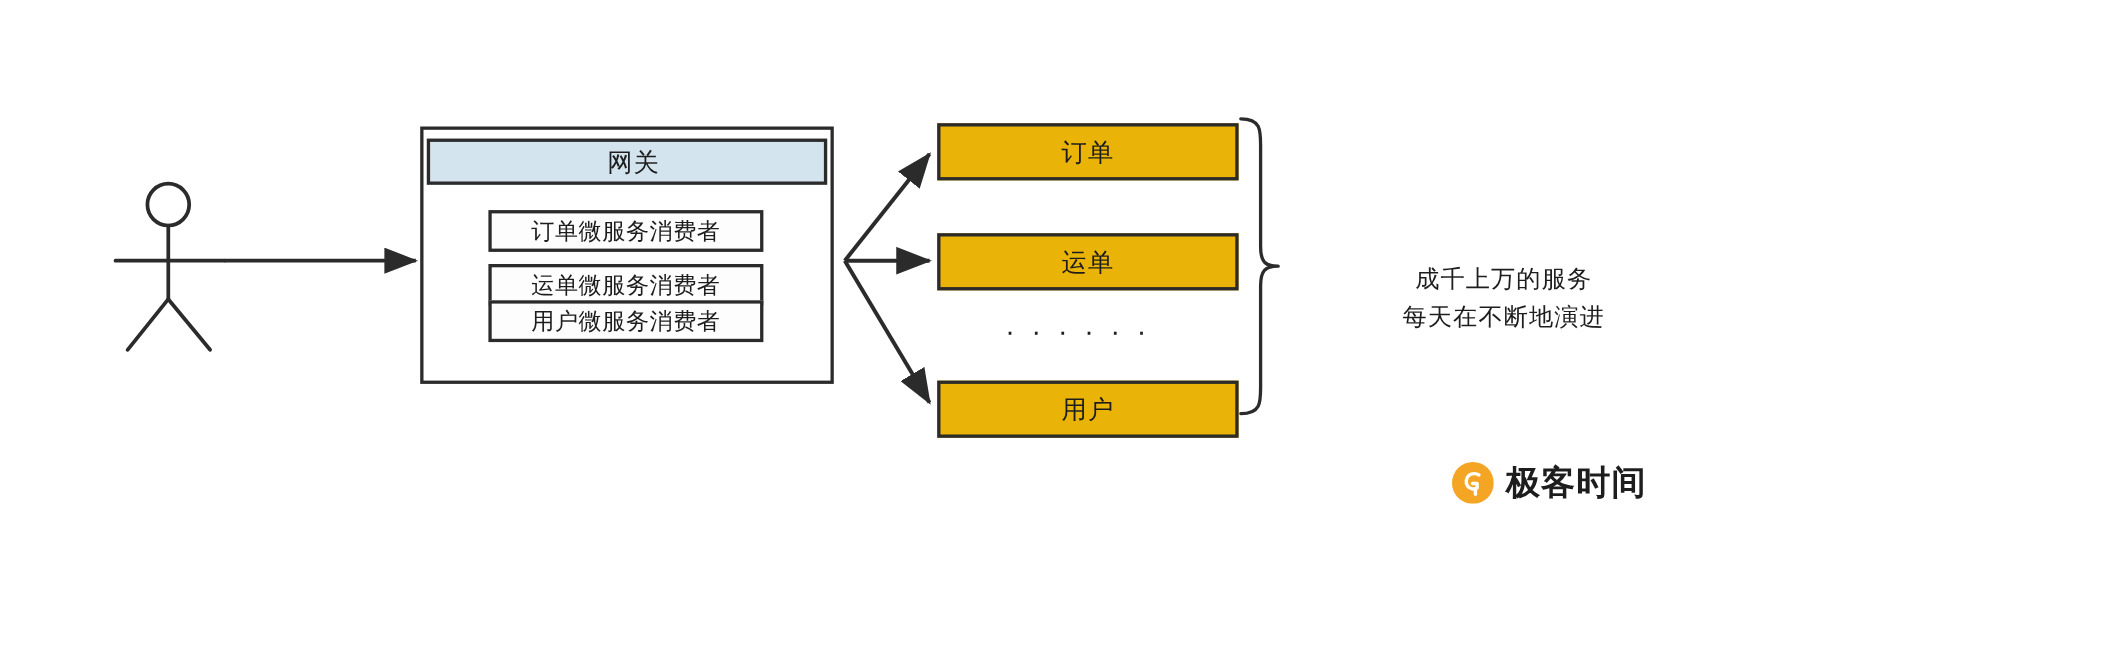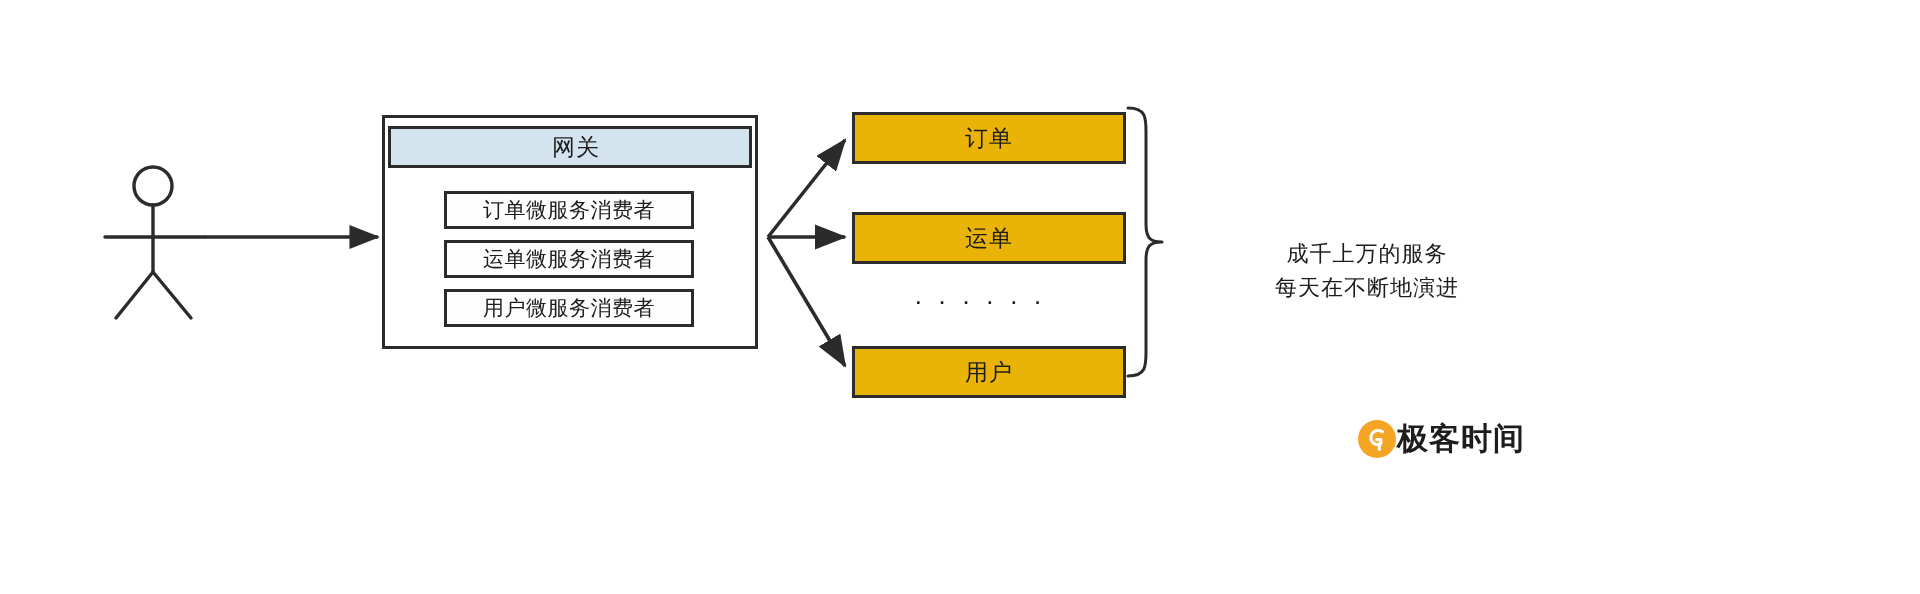--- a/index.html
+++ b/index.html
@@ -34,21 +34,21 @@
     border: 3px solid #2b2b2b; background: #d4e4ee;
     display: flex; align-items: center; justify-content: center; padding-left: 12px;
   }
   .consumer-box {
     position: absolute; left: 444px; width: 250px; height: 38px;
     border: 3px solid #2b2b2b; background: #fdfdfd;
     display: flex; align-items: center; justify-content: center;
   }
   #consumer-0 { top: 191px; }
   #consumer-1 { top: 240px; }
-  #consumer-2 { top: 289px; }
+  #consumer-2 { top: 273px; }
 
   
   .svc-box {
     position: absolute; left: 852px; width: 274px; height: 52px;
     border: 3px solid #2b2b2b; background: #eab308;
     display: flex; align-items: center; justify-content: center;
   }
   #svc-0 { top: 112px; }
   #svc-1 { top: 212px; }
   #svc-2 { top: 346px; }
@@ -61,21 +61,21 @@
 
   
   #annotation {
     position: absolute; left: 1232px; top: 212px; width: 270px;
     text-align: center; line-height: 1.55;
     font-size: 22px; color: #1d1d1d; letter-spacing: 1px; margin-top: 25px;
   }
   #annotation div { white-space: nowrap; }
 
   
-  #logo { position: absolute; left: 1358px; top: 418px; display: flex; align-items: center; gap: 1px; justify-content: flex-end; }
+  #logo { position: absolute; left: 1320px; top: 418px; display: flex; align-items: center; gap: 11px; justify-content: flex-end; }
   #logo-mark { width: 38px; height: 38px; position: relative; }
   #logo-text { font-size: 31px; font-weight: bold; color: #1d1d1d; letter-spacing: 1px; }
 </style>
 </head>
 <body>
 
 <div id="canvas">
 
   <svg class="layer" viewBox="0 0 1920 594">
     <defs>

